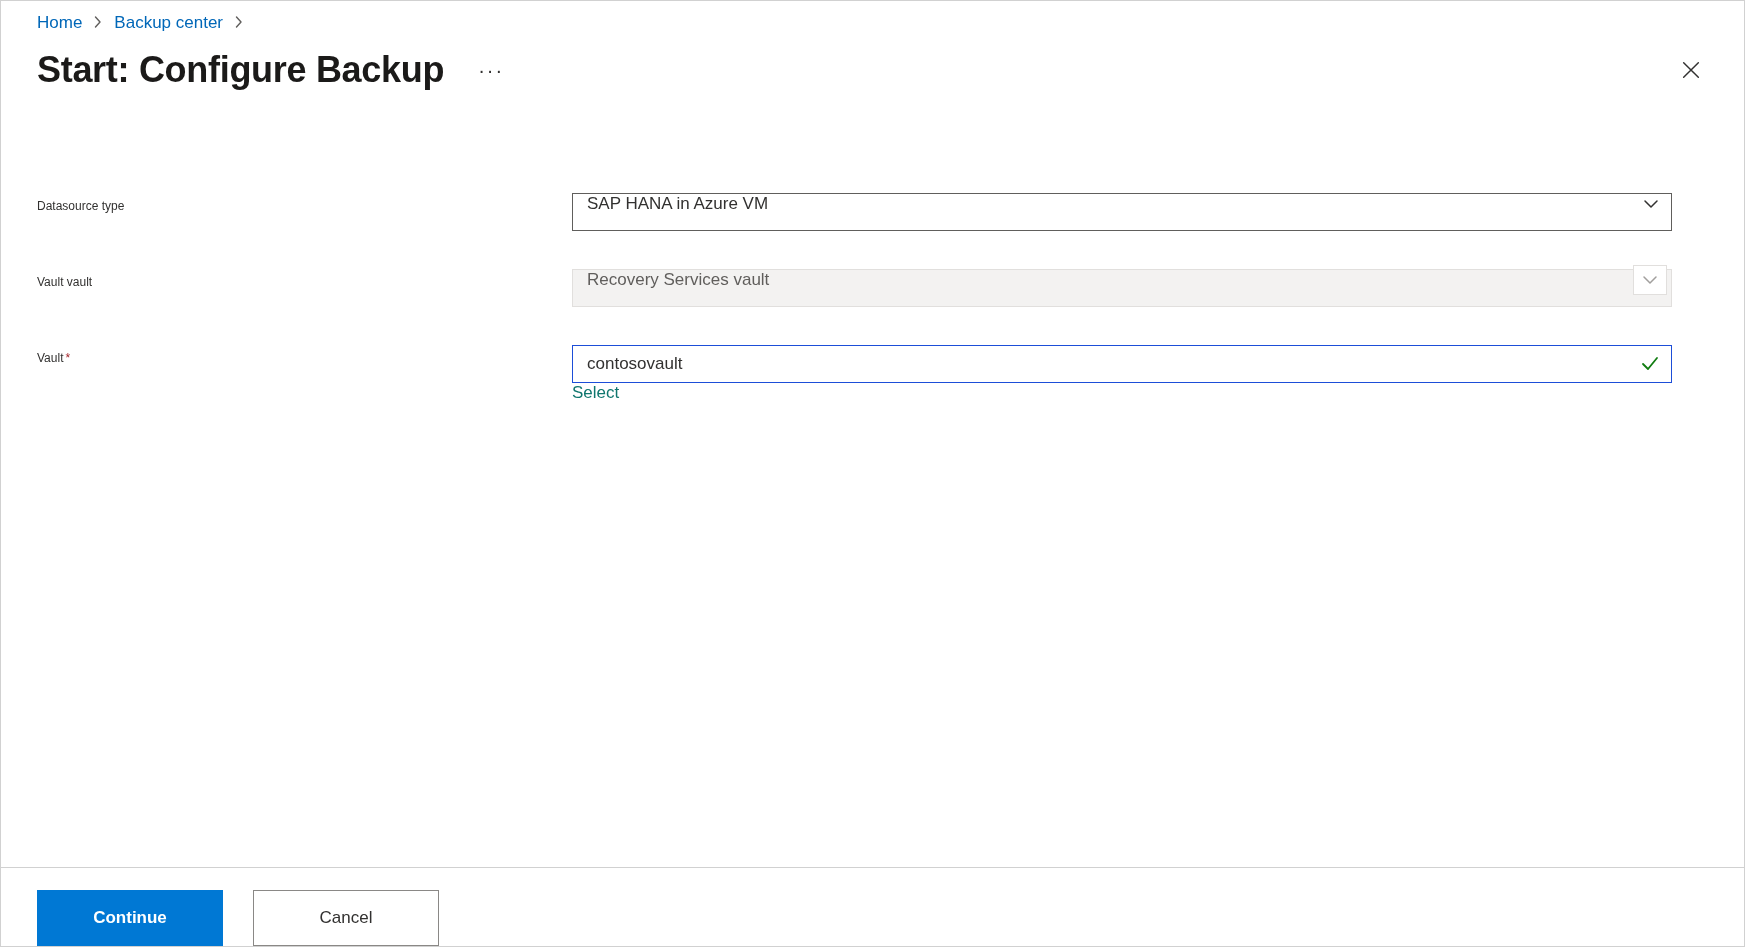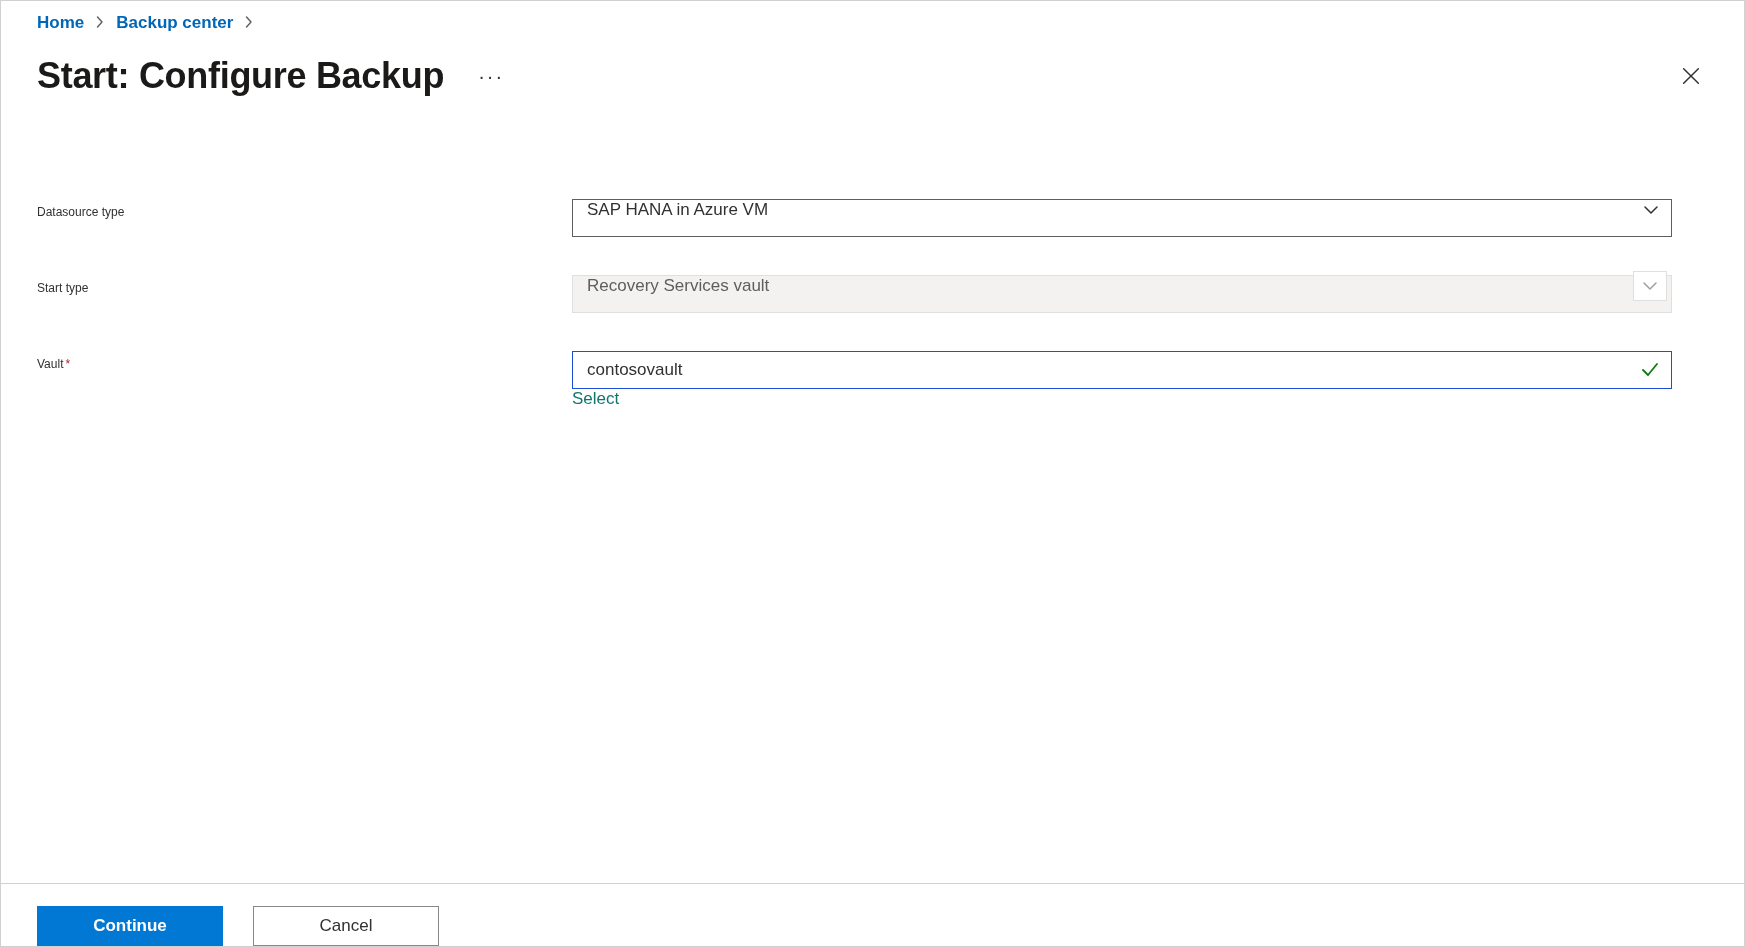--- a/index.html
+++ b/index.html
@@ -19,22 +19,21 @@
       overflow: hidden;
     }
     .content-wrapper {
       padding: 12px 36px 0 36px;
     }
     .breadcrumb {
       display: flex;
       align-items: center;
       gap: 10px;
       font-size: 17px;
-      margin-bottom: 22px;
-      font-weight: bold;
+      margin-bottom: 16px;
     }
     .breadcrumb a {
       color: #0067b8;
       text-decoration: none;
     }
     .breadcrumb .chevron {
       color: #605e5c;
       font-size: 14px;
     }
     .header-row {
@@ -163,21 +162,21 @@
       left: 0;
       right: 0;
       bottom: 0;
       border-top: 1px solid #d1d1d1;
       padding: 22px 36px 0 36px;
       display: flex;
       gap: 30px;
       background: #ffffff;
     }
     .btn {
-      height: 40px;
+      height: 56px;
       min-width: 186px;
       font-size: 17px;
       border: 1px solid #8a8886;
       background: #ffffff;
       cursor: pointer;
       font-family: inherit;
     }
     .btn-primary {
       background: #0078d4;
       border-color: #0078d4;
@@ -232,21 +231,21 @@
           <span class="chevron-down">
             <svg viewBox="0 0 16 16">
                 <path d="M2 5 L8 11 L14 5" stroke="#323130" stroke-width="1.5" fill="none" stroke-linecap="round" stroke-linejoin="round"></path>
               </svg>
           </span>
         </div>
       </div>
     </div>
 
     <div class="form-row">
-      <div class="form-label">Start type</div>
+      <div class="form-label">Vault vault</div>
       <div class="form-control-wrap">
         <div class="select-box disabled">
           <span>Recovery Services vault</span>
           <span class="chevron-down">
             <svg viewBox="0 0 16 16">
                 <path d="M2 5 L8 11 L14 5" stroke="#a19f9d" stroke-width="1.5" fill="none" stroke-linecap="round" stroke-linejoin="round"></path>
               </svg>
           </span>
         </div>
       </div>

